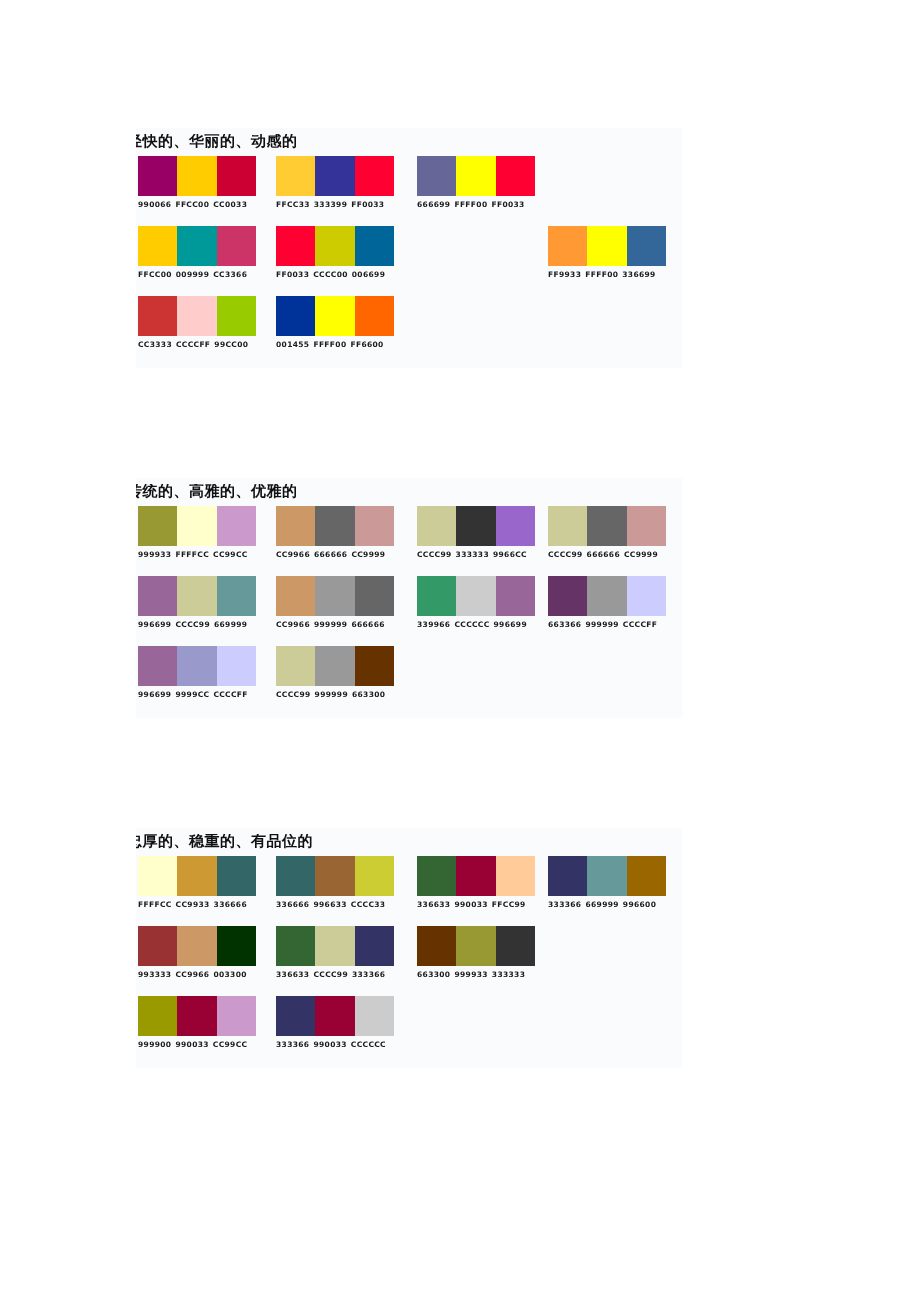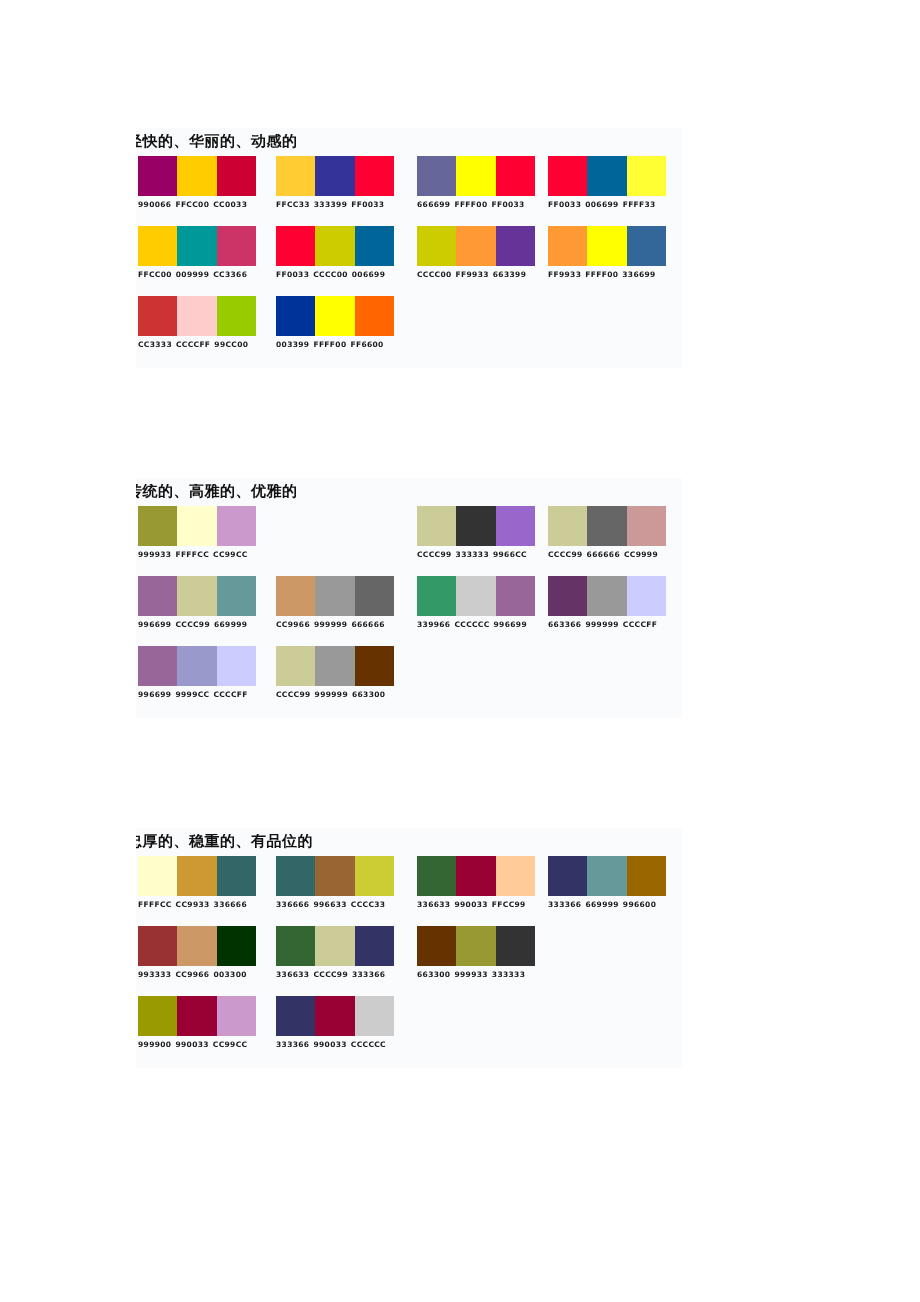--- a/index.html
+++ b/index.html
@@ -122,54 +122,38 @@
               <div class="hexes"><span>FFCC33</span><span>333399</span><span>FF0033</span></div>
             </div>
             <div class="palette col2">
               <div class="swatches">
                 <div class="swatch" title="666699" style="background: rgb(102, 102, 153);"></div>
                 <div class="swatch" title="FFFF00" style="background: rgb(255, 255, 0);"></div>
                 <div class="swatch" title="FF0033" style="background: rgb(255, 0, 51);"></div>
               </div>
               <div class="hexes"><span>666699</span><span>FFFF00</span><span>FF0033</span></div>
             </div>
-            <div class="palette col3">
-              <div class="swatches">
-                <div class="swatch" title="FF0033" style="background: rgb(255, 0, 51);"></div>
-                <div class="swatch" title="006699" style="background: rgb(0, 102, 153);"></div>
-                <div class="swatch" title="FFFF33" style="background: rgb(255, 255, 51);"></div>
-              </div>
-              <div class="hexes"><span>FF0033</span><span>006699</span><span>FFFF33</span></div>
-            </div>
           </div>
           <div class="palette-row">
             <div class="palette col0">
               <div class="swatches">
                 <div class="swatch" title="FFCC00" style="background: rgb(255, 204, 0);"></div>
                 <div class="swatch" title="009999" style="background: rgb(0, 153, 153);"></div>
                 <div class="swatch" title="CC3366" style="background: rgb(204, 51, 102);"></div>
               </div>
               <div class="hexes"><span>FFCC00</span><span>009999</span><span>CC3366</span></div>
             </div>
             <div class="palette col1">
               <div class="swatches">
                 <div class="swatch" title="FF0033" style="background: rgb(255, 0, 51);"></div>
                 <div class="swatch" title="CCCC00" style="background: rgb(204, 204, 0);"></div>
                 <div class="swatch" title="006699" style="background: rgb(0, 102, 153);"></div>
               </div>
               <div class="hexes"><span>FF0033</span><span>CCCC00</span><span>006699</span></div>
             </div>
-            <div class="palette col2">
-              <div class="swatches">
-                <div class="swatch" title="CCCC00" style="background: rgb(204, 204, 0);"></div>
-                <div class="swatch" title="FF9933" style="background: rgb(255, 153, 51);"></div>
-                <div class="swatch" title="663399" style="background: rgb(102, 51, 153);"></div>
-              </div>
-              <div class="hexes"><span>CCCC00</span><span>FF9933</span><span>663399</span></div>
-            </div>
             <div class="palette col3">
               <div class="swatches">
                 <div class="swatch" title="FF9933" style="background: rgb(255, 153, 51);"></div>
                 <div class="swatch" title="FFFF00" style="background: rgb(255, 255, 0);"></div>
                 <div class="swatch" title="336699" style="background: rgb(51, 102, 153);"></div>
               </div>
               <div class="hexes"><span>FF9933</span><span>FFFF00</span><span>336699</span></div>
             </div>
           </div>
           <div class="palette-row">
@@ -180,37 +164,45 @@
                 <div class="swatch" title="99CC00" style="background: rgb(153, 204, 0);"></div>
               </div>
               <div class="hexes"><span>CC3333</span><span>CCCCFF</span><span>99CC00</span></div>
             </div>
             <div class="palette col1">
               <div class="swatches">
                 <div class="swatch" title="003399" style="background: rgb(0, 51, 153);"></div>
                 <div class="swatch" title="FFFF00" style="background: rgb(255, 255, 0);"></div>
                 <div class="swatch" title="FF6600" style="background: rgb(255, 102, 0);"></div>
               </div>
-              <div class="hexes"><span>003399</span><span>FFFF00</span><span>FF6600</span></div>
+              <div class="hexes"><span>001455</span><span>FFFF00</span><span>FF6600</span></div>
             </div>
           </div>
         </div>
       </div>
       <div class="section" style="top: 478px; height: 240px; background: rgb(250, 251, 253);">
         <div class="section-title">传统的、高雅的、优雅的</div>
         <div class="rows">
           <div class="palette-row">
             <div class="palette col0">
               <div class="swatches">
                 <div class="swatch" title="999933" style="background: rgb(153, 153, 51);"></div>
                 <div class="swatch" title="FFFFCC" style="background: rgb(255, 255, 204);"></div>
                 <div class="swatch" title="CC99CC" style="background: rgb(204, 153, 204);"></div>
               </div>
               <div class="hexes"><span>999933</span><span>FFFFCC</span><span>CC99CC</span></div>
             </div>
+            <div class="palette col1">
+              <div class="swatches">
+                <div class="swatch" title="CC9966" style="background: rgb(204, 153, 102);"></div>
+                <div class="swatch" title="666666" style="background: rgb(102, 102, 102);"></div>
+                <div class="swatch" title="CC9999" style="background: rgb(204, 153, 153);"></div>
+              </div>
+              <div class="hexes"><span>CC9966</span><span>666666</span><span>CC9999</span></div>
+            </div>
             <div class="palette col2">
               <div class="swatches">
                 <div class="swatch" title="CCCC99" style="background: rgb(204, 204, 153);"></div>
                 <div class="swatch" title="333333" style="background: rgb(51, 51, 51);"></div>
                 <div class="swatch" title="9966CC" style="background: rgb(153, 102, 204);"></div>
               </div>
               <div class="hexes"><span>CCCC99</span><span>333333</span><span>9966CC</span></div>
             </div>
             <div class="palette col3">
               <div class="swatches">

